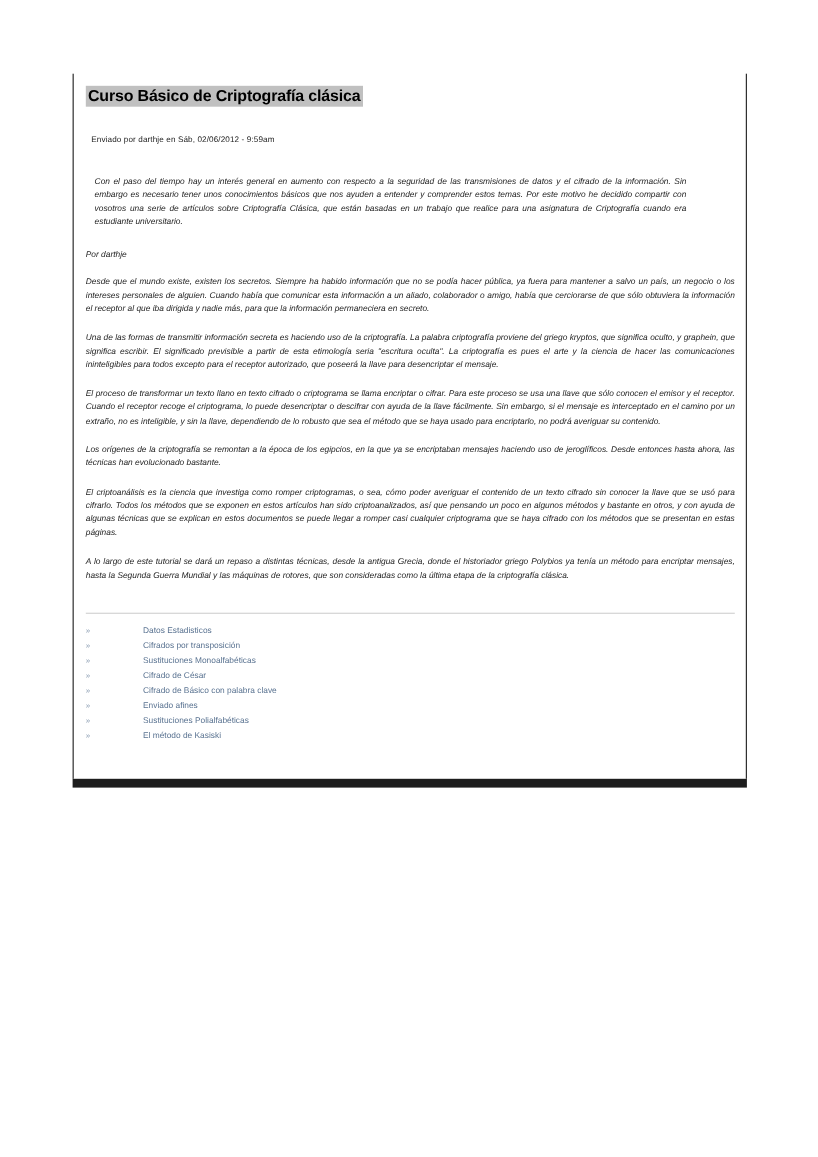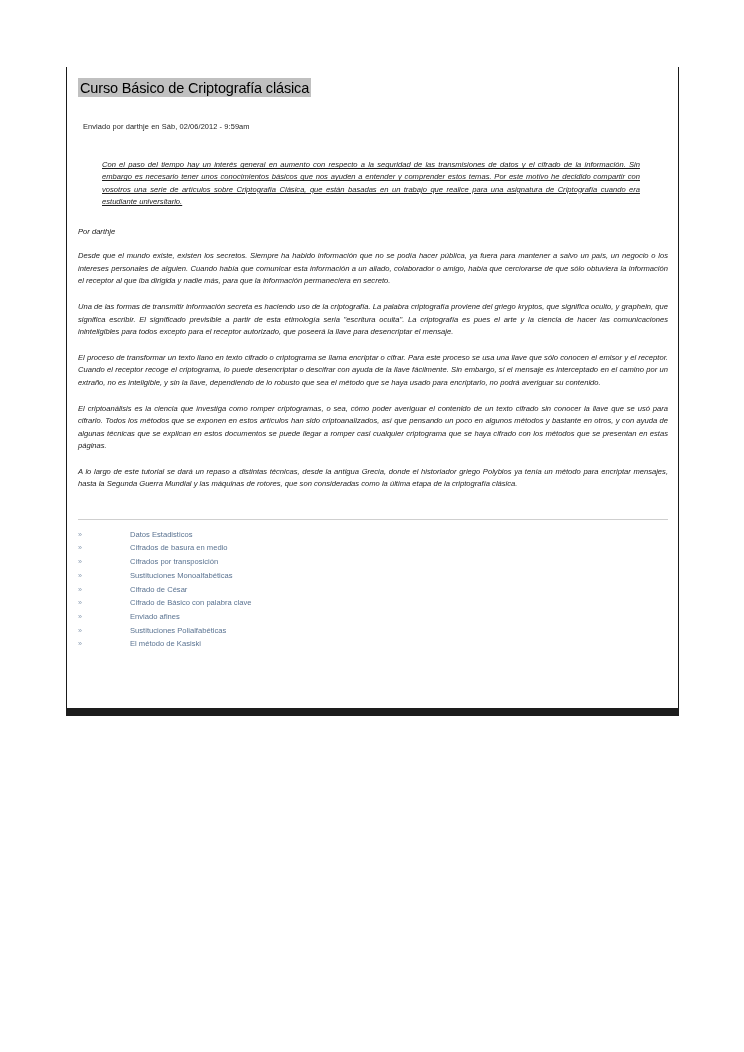--- a/index.html
+++ b/index.html
@@ -41,49 +41,48 @@
   #content {
     position: absolute;
     left: 78px;
     top: 78px;
     width: 590px;
   }
 
   
   #page-title {
     font-size: 14.5px;
-    font-weight: normal;
+    font-weight: bold;
     color: #000000;
     letter-spacing: -0.15px;
     margin: 0;
     line-height: 1.25;
   }
   #page-title .hl {
     background: #c0c0c0;
     padding: 1.5px 2px 2px 2px;
   }
 
   
   #submitted-meta {
     margin: 26px 0 0 5px;
     font-size: 7.4px;
     color: #1c1c1c;
     letter-spacing: 0.1px;
   }
 
   
   #intro-blockquote {
-    margin: 28px 0 0 24px;
+    margin: 28px 0 0 8px;
     width: 538px;
     font-style: italic;
     font-size: 7.6px;
     line-height: 1.62;
     color: #1c1c1c;
     text-align: justify;
-    text-decoration: underline;
   }
 
   
   #byline {
     margin: 19px 0 0 0;
     font-style: italic;
     font-size: 7.6px;
     color: #1c1c1c;
   }
 
@@ -145,32 +144,30 @@
   <div id="submitted-meta">Enviado por darthje en Sáb, 02/06/2012 - 9:59am</div>
 
   <div id="intro-blockquote">Con el paso del tiempo hay un interés general en aumento con respecto a la seguridad de las transmisiones de datos y el cifrado de la información. Sin embargo es necesario tener unos conocimientos básicos que nos ayuden a entender y comprender estos temas. Por este motivo he decidido compartir con vosotros una serie de artículos sobre Criptografía Clásica, que están basadas en un trabajo que realice para una asignatura de Criptografía cuando era estudiante universitario.</div>
 
   <div id="byline">Por darthje</div>
 
   <div id="body-paragraphs">
     <p class="body-paragraph">Desde que el mundo existe, existen los secretos. Siempre ha habido información que no se podía hacer pública, ya fuera para mantener a salvo un país, un negocio o los intereses personales de alguien. Cuando había que comunicar esta información a un aliado, colaborador o amigo, había que cerciorarse de que sólo obtuviera la información el receptor al que iba dirigida y nadie más, para que la información permaneciera en secreto.</p>
     <p class="body-paragraph">Una de las formas de transmitir información secreta es haciendo uso de la criptografía. La palabra criptografía proviene del griego kryptos, que significa oculto, y graphein, que significa escribir. El significado previsible a partir de esta etimología seria "escritura oculta". La criptografía es pues el arte y la ciencia de hacer las comunicaciones ininteligibles para todos excepto para el receptor autorizado, que poseerá la llave para desencriptar el mensaje.</p>
     <p class="body-paragraph">El proceso de transformar un texto llano en texto cifrado o criptograma se llama encriptar o cifrar. Para este proceso se usa una llave que sólo conocen el emisor y el receptor. Cuando el receptor recoge el criptograma, lo puede desencriptar o descifrar con ayuda de la llave fácilmente. Sin embargo, si el mensaje es interceptado en el camino por un extraño, no es inteligible, y sin la llave, dependiendo de lo robusto que sea el método que se haya usado para encriptarlo, no podrá averiguar su contenido.</p>
+    <p class="body-paragraph">Los orígenes de la criptografía se remontan a la época de los egipcios, en la que ya se encriptaban mensajes haciendo uso de jeroglíficos. Desde entonces hasta ahora, las técnicas han evolucionado bastante.</p>
     <p class="body-paragraph">El criptoanálisis es la ciencia que investiga como romper criptogramas, o sea, cómo poder averiguar el contenido de un texto cifrado sin conocer la llave que se usó para cifrarlo. Todos los métodos que se exponen en estos artículos han sido criptoanalizados, así que pensando un poco en algunos métodos y bastante en otros, y con ayuda de algunas técnicas que se explican en estos documentos se puede llegar a romper casi cualquier criptograma que se haya cifrado con los métodos que se presentan en estas páginas.</p>
     <p class="body-paragraph">A lo largo de este tutorial se dará un repaso a distintas técnicas, desde la antigua Grecia, donde el historiador griego Polybios ya tenía un método para encriptar mensajes, hasta la Segunda Guerra Mundial y las máquinas de rotores, que son consideradas como la última etapa de la criptografía clásica.</p>
   </div>
 
   <div id="links-divider"></div>
 
   <ul id="link-list">
     <li>
       <span class="marker">»</span><a href="#">Datos Estadisticos</a>
-    </li>
-    <li>
-      <span class="marker">»</span><a href="#">Cifrados de basura en medio</a>
     </li>
     <li>
       <span class="marker">»</span><a href="#">Cifrados por transposición</a>
     </li>
     <li>
       <span class="marker">»</span><a href="#">Sustituciones Monoalfabéticas</a>
     </li>
     <li>
       <span class="marker">»</span><a href="#">Cifrado de César</a>
     </li>

